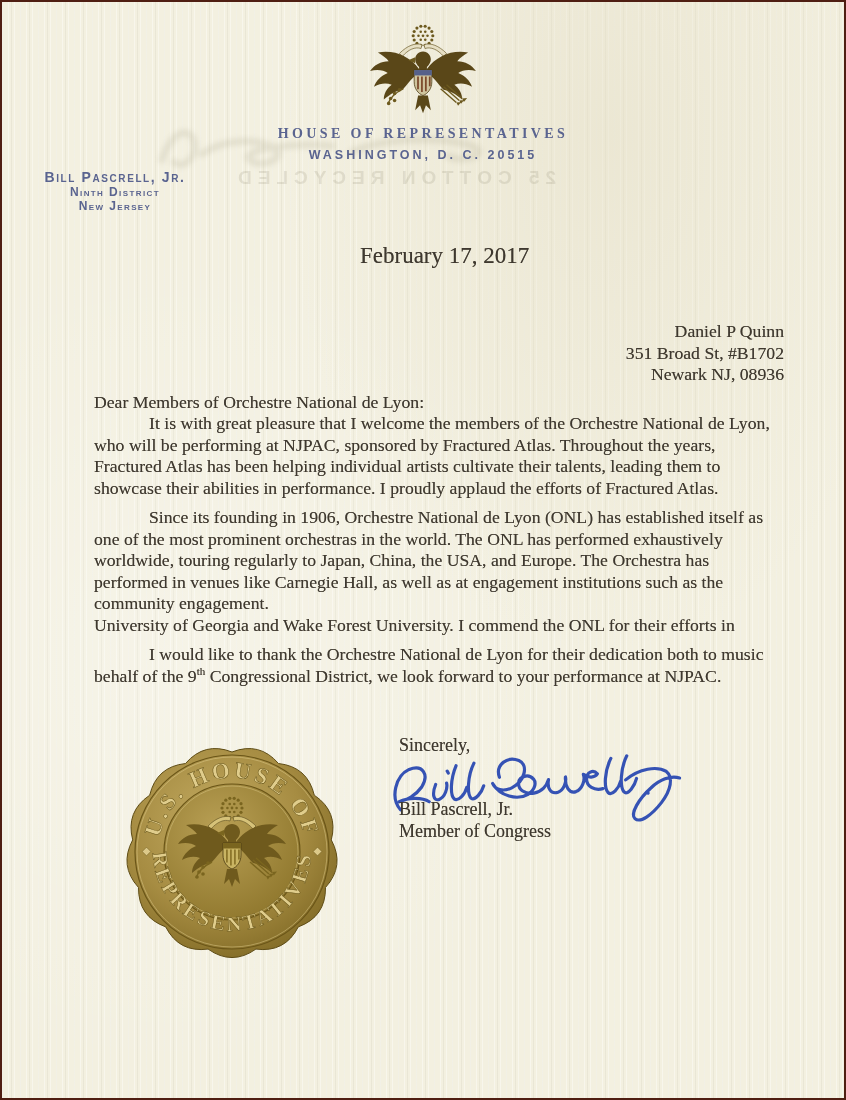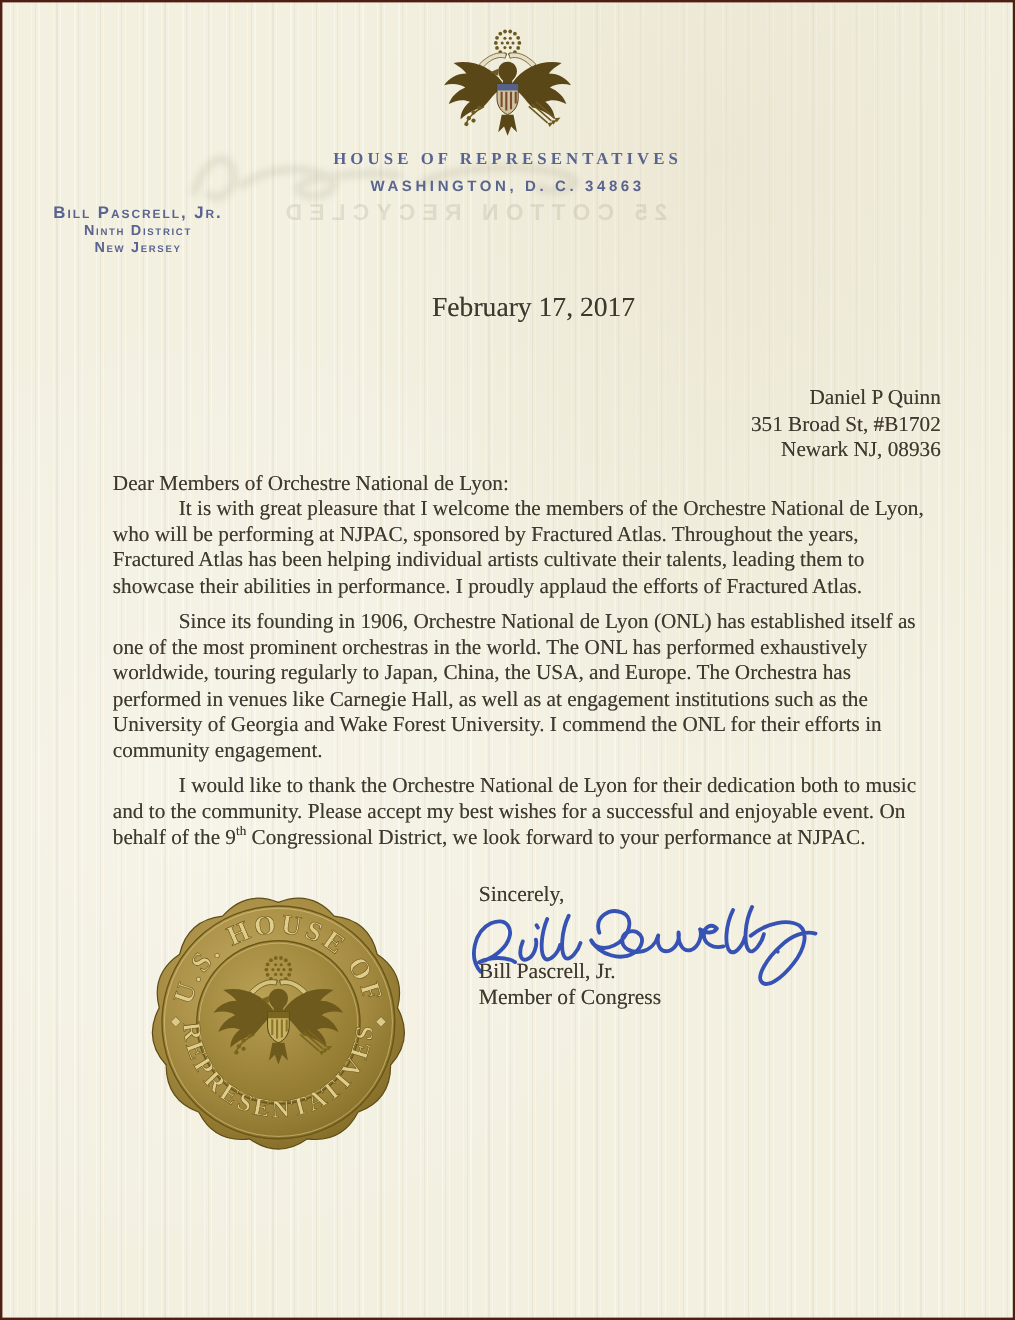--- a/index.html
+++ b/index.html
@@ -150,21 +150,21 @@
 
   <svg class="abs wm-script" viewBox="0 0 440 70">
     <path d="M20,48 C30,18 48,14 52,30 C56,46 40,58 32,50 M60,42 C80,28 110,26 128,34 C150,44 120,58 108,48 C96,38 150,30 190,34 M210,40 C240,26 300,24 330,34 C350,42 320,52 306,44" fill="none" stroke="rgba(150,144,116,0.35)" stroke-width="7" stroke-linecap="round"></path>
   </svg>
   <div class="abs wm-block">25 COTTON RECYCLED</div>
 
   <svg class="abs great-seal" viewBox="0 0 120 100">
     <use href="#eagleG"></use>
   </svg>
   <div class="abs lh-line1">HOUSE OF REPRESENTATIVES</div>
-  <div class="abs lh-line2">WASHINGTON, D. C. 34863</div>
+  <div class="abs lh-line2">WASHINGTON, D. C. 20515</div>
 
   <div class="abs officeholder">
     <div class="member">Bill Pascrell, Jr.</div>
     <div class="sub">Ninth District</div>
     <div class="sub">New Jersey</div>
   </div>
 
   <div class="abs date-line letter-text">February 17, 2017</div>
 
   <div class="abs flow letter-text">
@@ -179,26 +179,25 @@
           <div class="line indent">It is with great pleasure that I welcome the members of the Orchestre National de Lyon,</div>
           <div class="line">who will be performing at NJPAC, sponsored by Fractured Atlas. Throughout the years,</div>
           <div class="line">Fractured Atlas has been helping individual artists cultivate their talents, leading them to</div>
           <div class="line">showcase their abilities in performance. I proudly applaud the efforts of Fractured Atlas.</div>
         </div>
         <div class="para">
           <div class="line indent">Since its founding in 1906, Orchestre National de Lyon (ONL) has established itself as</div>
           <div class="line">one of the most prominent orchestras in the world. The ONL has performed exhaustively</div>
           <div class="line">worldwide, touring regularly to Japan, China, the USA, and Europe. The Orchestra has</div>
           <div class="line">performed in venues like Carnegie Hall, as well as at engagement institutions such as the</div>
+          <div class="line">community engagement.</div>
           <div class="line">University of Georgia and Wake Forest University. I commend the ONL for their efforts in</div>
-          <div class="line">community engagement.</div>
         </div>
         <div class="para">
           <div class="line indent">I would like to thank the Orchestre National de Lyon for their dedication both to music</div>
-          <div class="line">and to the community. Please accept my best wishes for a successful and enjoyable event. On</div>
           <div class="line"><span>behalf of the 9</span><sup>th</sup><span> Congressional District, we look forward to your performance at NJPAC.</span></div>
         </div>
       </div>
   </div>
 
   <div class="abs closing letter-text">Sincerely,</div>
   <svg class="abs sig" viewBox="0 0 296 102">
     <g transform="rotate(-2 148 50)">
       <path d="M12,62 C2,50 8,28 22,22 C36,17 42,28 34,40 C28,48 18,53 11,54 C20,50 34,50 41,55 M48,38 C44,47 45,55 51,53 C57,51 60,42 59,37 M60,25 L61,27 M69,20 C63,33 62,49 66,53 C70,56 77,49 79,42 M87,18 C80,31 79,49 83,53 C87,56 94,47 96,41"></path>
       <path d="M112,33 C108,20 121,12 132,17 C142,22 137,38 124,44 C115,48 107,45 105,39 C112,52 129,57 140,51 C147,47 149,40 146,36 C141,30 132,33 131,39 C130,46 137,51 146,50 C154,49 159,43 161,37 C159,46 163,52 170,50 C176,48 179,40 178,35 C177,44 181,52 188,50 C194,48 198,39 196,33 C201,37 207,37 210,33 C206,28 199,31 199,38 C199,45 206,50 215,48 M224,18 C217,31 216,47 220,52 C224,56 231,48 233,41 M240,16 C233,29 232,47 236,52 C240,56 247,46 249,39 M259,53 L260,54"></path>

